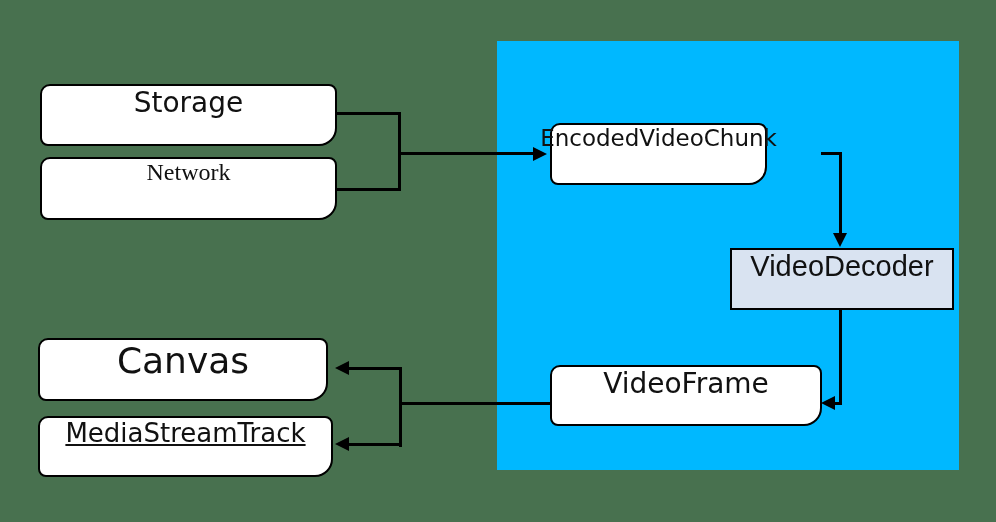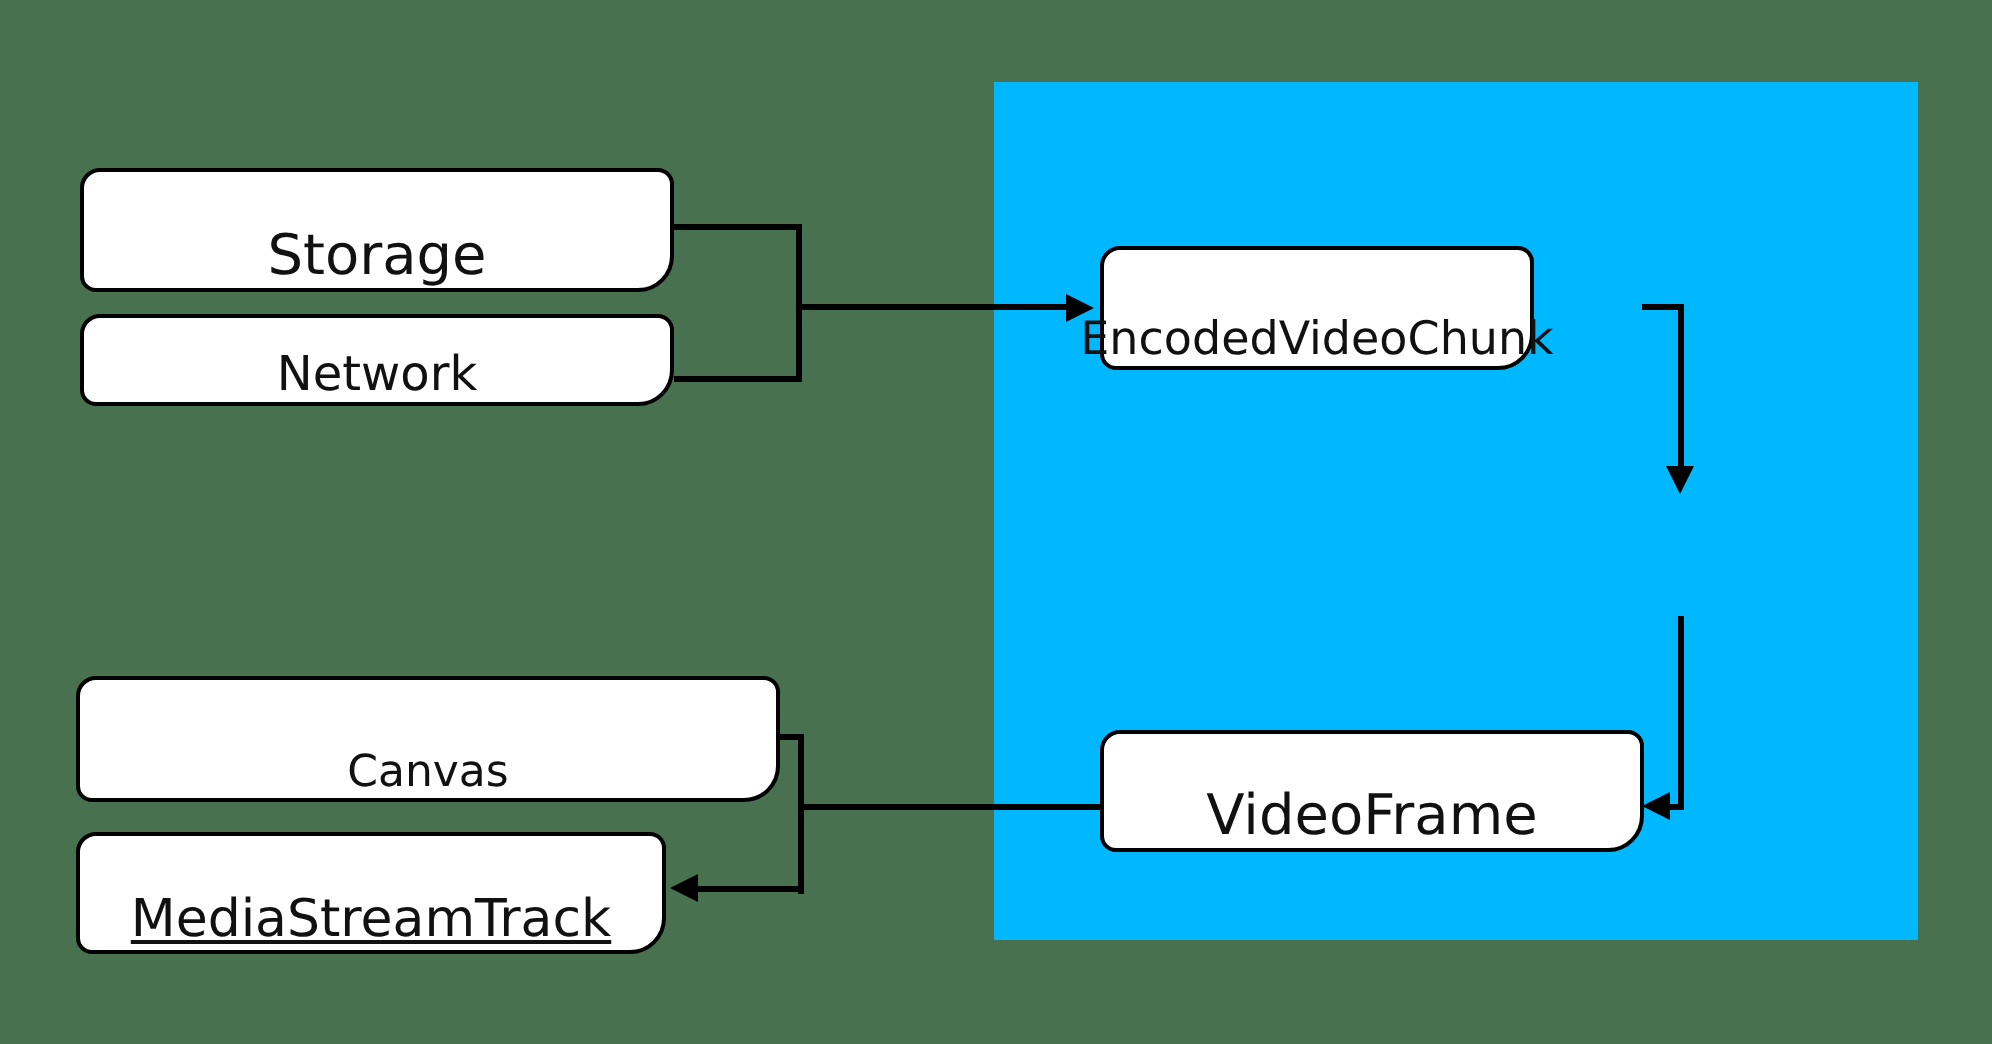--- a/index.html
+++ b/index.html
@@ -20,29 +20,29 @@
     background: var(--panel, #00B8FF);
   }
 
   .node {
     position: absolute;
     box-sizing: border-box;
     background: var(--node-fill, #FFFFFF);
     border: 2px solid var(--line, #000);
     border-radius: 10px 8px 18px 8px;
     display: flex;
-    align-items: flex-end;
+    align-items: flex-start;
     justify-content: center;
     color: #111;
     white-space: nowrap;
   }
 
   .node-storage  { left: 40px;  top: 84px;  width: 297px; height: 62px; font-size: 28px; }
-  .node-network  { left: 40px;  top: 157px; width: 297px; height: 46px; font-size: 24px; }
-  .node-canvas   { left: 38px;  top: 338px; width: 352px; height: 63px; font-size: 22px; }
+  .node-network  { left: 40px;  top: 157px; width: 297px; height: 63px; font-size: 24px; font-family: Liberation Serif, serif; }
+  .node-canvas   { left: 38px;  top: 338px; width: 290px; height: 63px; font-size: 36px; }
   .node-mst      { left: 38px;  top: 416px; width: 295px; height: 61px; font-size: 26px; text-decoration: underline; }
   .node-evc      { left: 550px; top: 123px; width: 217px; height: 62px; font-size: 23px; }
   .node-vframe   { left: 550px; top: 365px; width: 272px; height: 61px; font-size: 28px; }
 
   .node-vdecoder {
     left: 730px; top: 248px; width: 224px; height: 62px;
     font-size: 29px;
     background: var(--decoder-fill, #D9E3F1);
     border-radius: 0;
     font-family: "Liberation Sans", sans-serif;
@@ -99,20 +99,23 @@
 
   <div class="node node-storage">
     <span>Storage</span>
   </div>
   <div class="node node-network">
     <span>Network</span>
   </div>
   <div class="node node-evc">
     <span>EncodedVideoChunk</span>
   </div>
+  <div class="node node-vdecoder">
+    <span>VideoDecoder</span>
+  </div>
   <div class="node node-vframe">
     <span>VideoFrame</span>
   </div>
   <div class="node node-canvas">
     <span>Canvas</span>
   </div>
   <div class="node node-mst">
     <span>MediaStreamTrack</span>
   </div>
 

